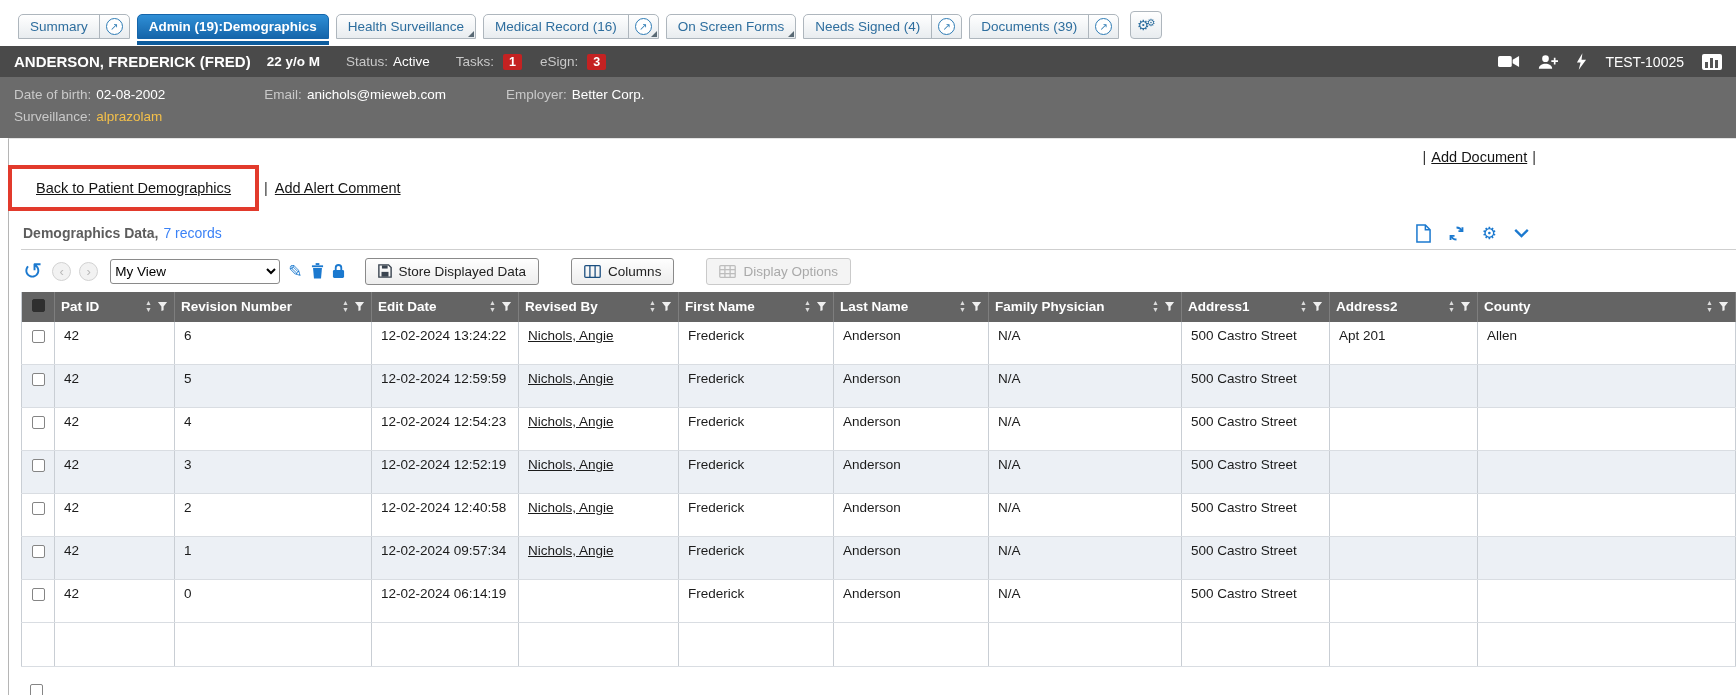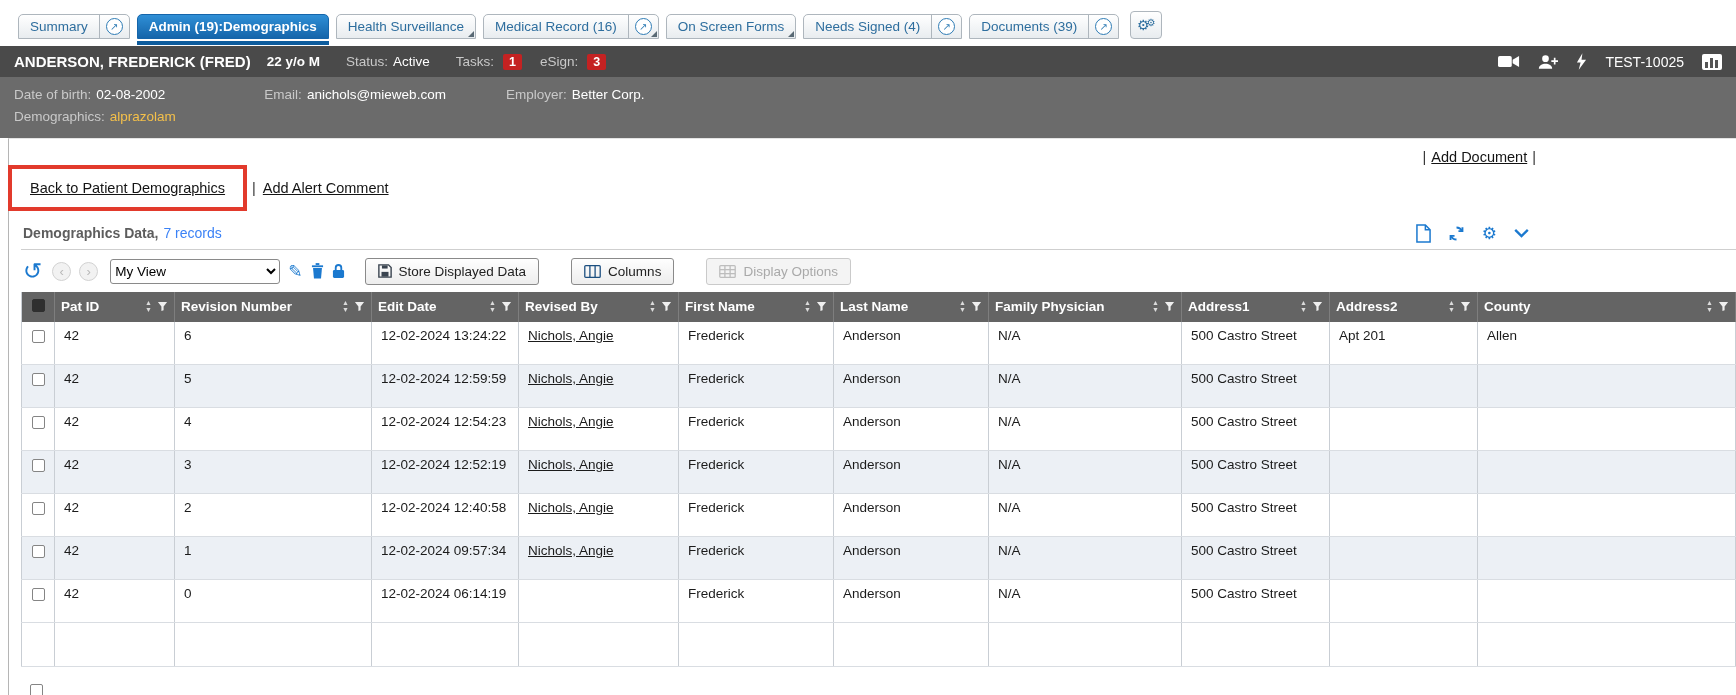--- a/index.html
+++ b/index.html
@@ -41,21 +41,21 @@
   .pair.dob { margin-right: 55px; } .pair.email { margin-right: 16px; }
   .med-val { color: #f4c04a; }
   
   .panel { margin-left: 8px; border-left: 1px solid #b5b5b5; border-top: 1px solid #e4e4e4;
     min-height: 565px; padding: 0 0 0 12px; background: #fff; position: relative; }
   .row-top { display: flex; justify-content: flex-end; align-items: center; gap: 5px;
     padding: 10px 200px 0 0; font-size: 14.5px; color: #222; }
   .pipe { color: #333; }
   a.plain { color: #141414; text-decoration: underline; cursor: pointer; }
   .row-links { display: flex; align-items: center; font-size: 14.5px; margin-top: 0; }
-  .redbox { border: 4px solid #e23a2c; padding: 11px 18px; margin-left: -13px; display: inline-block; }
+  .redbox { border: 4px solid #e23a2c; padding: 11px 24px; margin-left: -13px; display: inline-block; }
   .row-links .pipe { margin: 0 7px 0 5px; }
   .sec-head { display: flex; align-items: center; margin-top: 6px; padding: 7px 2px 6px; }
   .sec-title { font-weight: bold; color: #5d5d5d; font-size: 14px; }
   .sec-records { color: #3b82f6; font-size: 14px; margin-left: 5px; }
   .sec-icons { margin-left: auto; margin-right: 205px; display: flex; align-items: center; gap: 17px; }
   .sec-icons .ic { color: #1b79cf; cursor: pointer; display: flex; align-items: center; }
   .gear-glyph { font-size: 17px; color: #1b79cf; line-height: 1; }
   hr.sec-rule { border: none; border-top: 1px solid #cfcfcf; margin: 0; }
   
   .grid-toolbar { display: flex; align-items: center; padding: 8px 2px 7px; gap: 8px; }
@@ -187,21 +187,21 @@
       <span class="lbl">Email:</span>
       <span>anichols@mieweb.com</span>
     </span>
     <span class="pair">
       <span class="lbl">Employer:</span>
       <span>Better Corp.</span>
     </span>
   </div>
   <div class="line">
     <span class="pair">
-      <span class="lbl">Demographics:</span>
+      <span class="lbl">Surveillance:</span>
       <span class="med-val">alprazolam</span>
     </span>
   </div>
 </div>
 
 <div class="panel">
 
   <div class="row-top">
     <span class="pipe">|</span>
     <a class="plain">Add Document</a>

